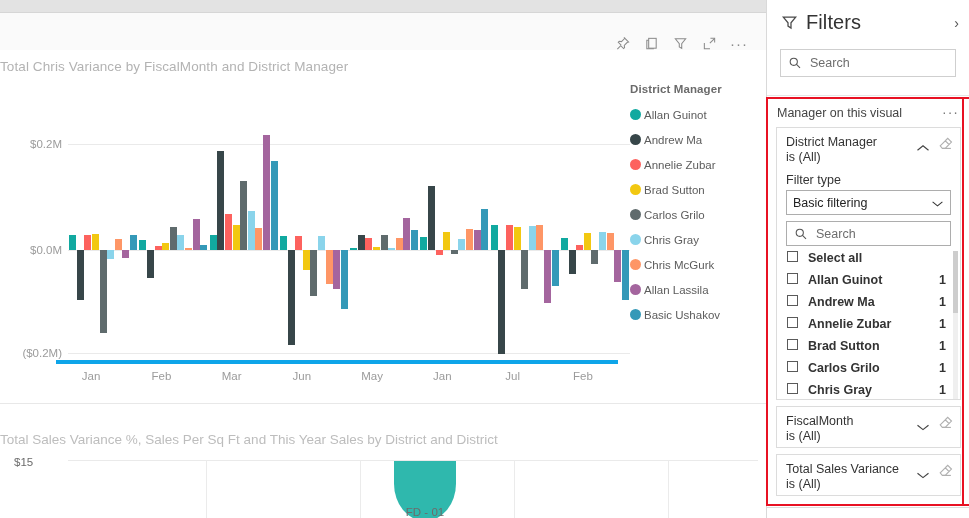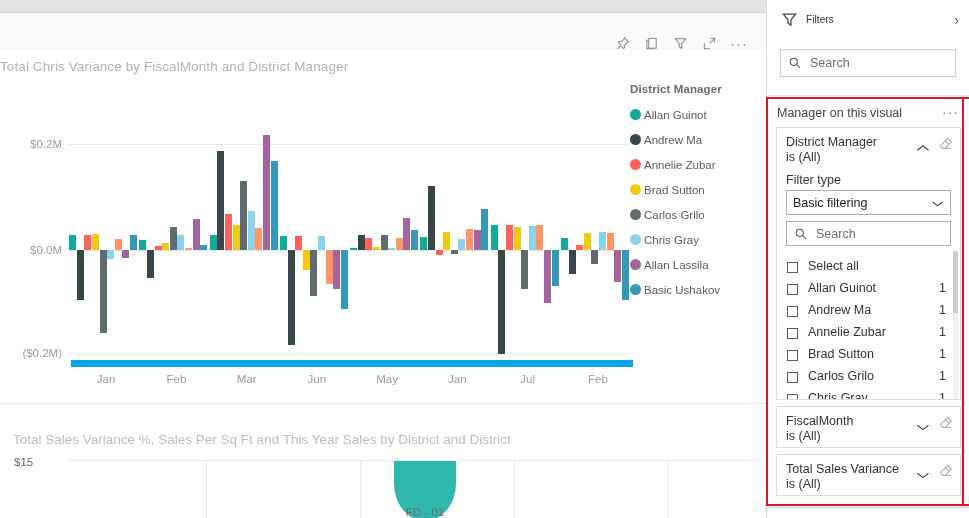--- a/index.html
+++ b/index.html
@@ -61,22 +61,22 @@
     position: absolute; right: 0; font-size: 11.5px; color: #9b9b9b;
     transform: translateY(-50%); text-align: right; white-space: nowrap;
   }
   .yaxis { position: absolute; left: 0; top: 118px; width: 62px; height: 228px; }
 
   .clusters { position: absolute; left: 68px; top: 118px; width: 562px; height: 228px; }
   .cluster { position: absolute; top: 0; height: 228px; }
   .bar { position: absolute; width: 7px; }
 
   .xaxis {
-    position: absolute; left: 71px; top: 347px; width: 562px; height: 24px;
-    border-top: 7px solid #0ea5e9;
+    position: absolute; left: 56px; top: 347px; width: 562px; height: 24px;
+    border-top: 4px solid #0ea5e9;
   }
   .xtick {
     position: absolute; top: 6px; font-size: 11.5px; color: #9b9b9b;
     transform: translateX(-50%); white-space: nowrap;
   }
 
   
   .legend { position: absolute; left: 630px; top: 70px; width: 130px; }
   .legend-title { font-size: 11.5px; color: #6b6b6b; font-weight: bold; margin-bottom: 7px; letter-spacing: .1px;}
   .legend-item { display: flex; align-items: center; height: 25px; cursor: pointer; }
@@ -84,21 +84,21 @@
   .legend-label { font-size: 11.5px; color: #5c5c5c; margin-left: 3px; white-space: nowrap; }
 
   
   .visual-divider {
     position: absolute; left: 0; top: 390px; width: 766px; height: 1px; background: #e8e8e8;
   }
 
   
   .visual2 { position: absolute; left: 0; top: 391px; width: 766px; height: 114px; background: #fff; }
   .visual2-title {
-    position: absolute; left: 13px; top: 28px;
+    position: absolute; left: 0; top: 28px;
     font-size: 13.5px; color: #bdbdbd;
   }
   .v2-plot { position: absolute; left: 68px; top: 56px; width: 690px; height: 58px; }
   .v2-topline { position: absolute; left: 0; top: 0; width: 690px; height: 1px; background: #eaeaea; }
   .v2-vline { position: absolute; top: 0; width: 1px; height: 58px; background: #ebebeb; }
   .v2-ylabel { position: absolute; left: 14px; top: 52px; font-size: 11.5px; color: #6b6b6b; }
   .bubble {
     position: absolute; border-radius: 0 0 50% 50% / 0 0 62% 62%;
   }
   .bubble-label {
@@ -112,21 +112,21 @@
   }
   .pane-head {
     position: absolute; left: 0; top: 0; width: 202px; height: 96px;
     background: #fff; border-bottom: 1px solid #e6e6e6;
   }
   .pane-title-row {
     position: absolute; left: 14px; top: 11px; right: 10px;
     display: flex; align-items: center;
   }
   .funnel { width: 17px; height: 17px; color: #4a4a4a; }
-  .pane-title { font-size: 10px; color: #333; margin-left: 8px; letter-spacing: .1px; }
+  .pane-title { font-size: 20px; color: #333; margin-left: 8px; letter-spacing: .1px; }
   .pane-collapse { margin-left: auto; color: #555; font-size: 14px; cursor: pointer; line-height: 1; }
   .pane-search {
     position: absolute; left: 13px; top: 49px; width: 176px; height: 28px;
     border: 1px solid #cfcfcf; background: #fff; display: flex; align-items: center;
   }
   .mag { width: 14px; height: 14px; margin-left: 7px; color: #555; flex: 0 0 auto; }
   .ph { font-size: 12.5px; color: #6d6d6d; margin-left: 8px; }
 
   
   .redbox {
@@ -160,21 +160,21 @@
     margin: 0 9px; height: 25px; border: 1px solid #adadad; background: #fff;
     display: flex; align-items: center; padding: 0 6px;
   }
   .fselect-val { font-size: 12.5px; color: #222; }
   .fselect-chev { margin-left: auto; color: #333; }
   .fsearch {
     margin: 6px 9px 0 9px; height: 25px; border: 1px solid #adadad; background: #fff;
     display: flex; align-items: center;
   }
   .flist { margin-top: 5px; position: relative; padding-bottom: 2px; }
-  .fitem { display: flex; align-items: flex-end; height: 22px; padding: 0 14px 0 10px; cursor: pointer; }
+  .fitem { display: flex; align-items: flex-start; height: 22px; padding: 0 14px 0 10px; cursor: pointer; font-weight: bold; }
   .cbox { width: 11px; height: 11px; border: 1px solid #5a5a5a; background: #fff; flex: 0 0 auto; }
   .fitem-label { font-size: 12.5px; color: #333; margin-left: 10px; white-space: nowrap; }
   .fitem-count { margin-left: auto; font-size: 12.5px; color: #333; }
   .flist-scroll {
     position: absolute; right: 2px; top: 0; width: 5px; height: 100%; background: #efefef;
   }
   .flist-thumb { position: absolute; right: 0; top: 0; width: 5px; height: 62px; background: #cdcdcd; }
   .fcard-clip { overflow: hidden; }
   .pane-bottom-line { position: absolute; left: 0; top: 507px; width: 202px; height: 1px; background: #dcdcdc; }
 </style>
@@ -352,20 +352,24 @@
               <span class="legend-dot" style="background: rgb(242, 200, 17);"></span>
               <span class="legend-label">Brad Sutton</span>
             </div>
             <div class="legend-item">
               <span class="legend-dot" style="background: rgb(95, 107, 109);"></span>
               <span class="legend-label">Carlos Grilo</span>
             </div>
             <div class="legend-item">
               <span class="legend-dot" style="background: rgb(138, 212, 235);"></span>
               <span class="legend-label">Chris Gray</span>
+            </div>
+            <div class="legend-item">
+              <span class="legend-dot" style="background: rgb(254, 150, 102);"></span>
+              <span class="legend-label">Chris McGurk</span>
             </div>
             <div class="legend-item">
               <span class="legend-dot" style="background: rgb(164, 101, 158);"></span>
               <span class="legend-label">Allan Lassila</span>
             </div>
             <div class="legend-item">
               <span class="legend-dot" style="background: rgb(52, 153, 184);"></span>
               <span class="legend-label">Basic Ushakov</span>
             </div>
           </div>

